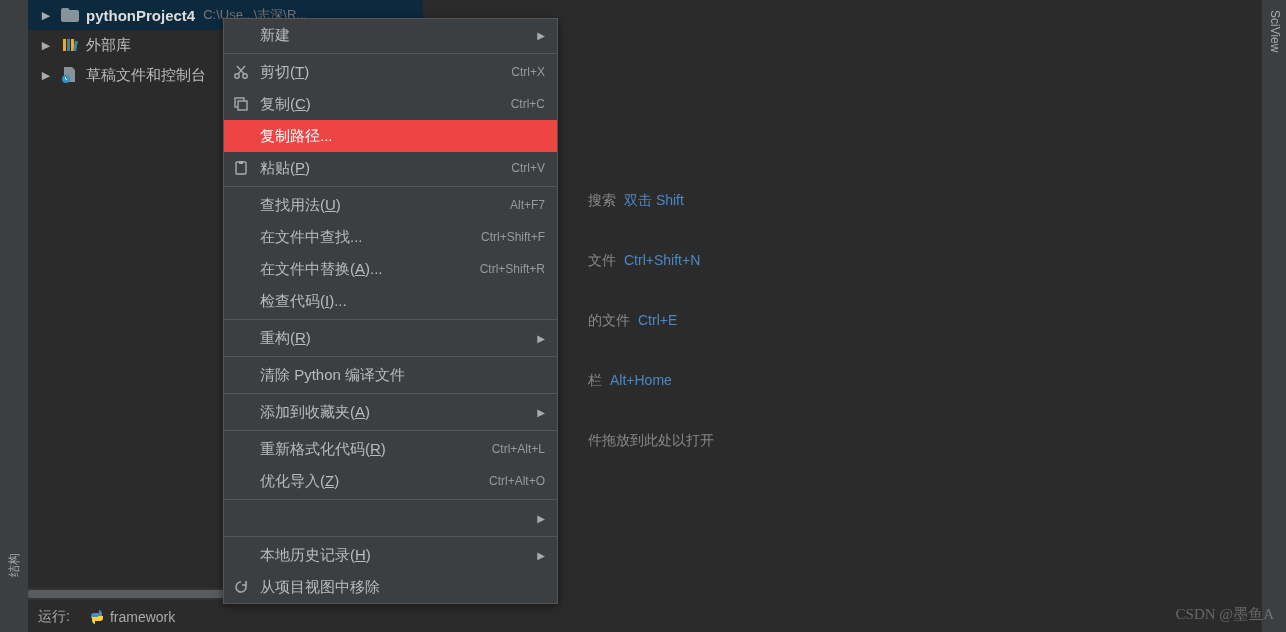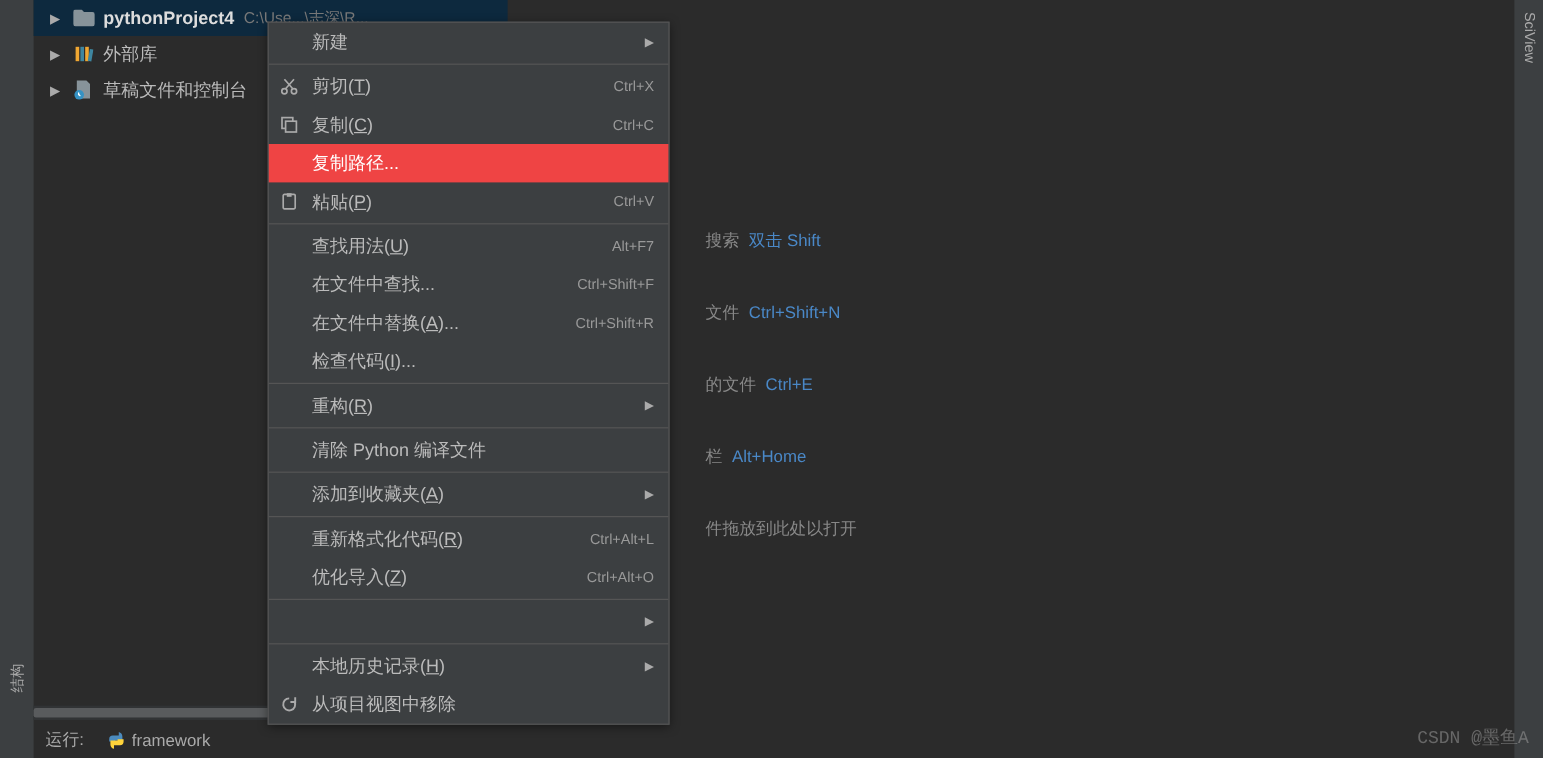--- a/index.html
+++ b/index.html
@@ -22,21 +22,21 @@
 .menu-separator { height: 1px; background: #555; margin: 2px 0; }
 
 .welcome-hints { position: absolute; left: 588px; top: 170px; font-size: 14px; line-height: 60px; }
 .welcome-hints .hint-key { color: #4a88c7; margin-left: 8px; }
 .welcome-hints .hint-text { color: #888; }
 
 .bottom-bar { position: absolute; left: 0; bottom: 0; height: 30px; display: flex; align-items: center; padding-left: 10px; font-size: 14px; color: #aaa; }
 .bottom-bar .run-label { margin-left: 28px; margin-right: 18px; text-align: center; }
 .py-icon { width: 18px; height: 18px; display: inline-flex; align-items: center; justify-content: center; margin-right: 4px; }
 
-.watermark { position: absolute; right: 12px; bottom: 8px; font-size: 15px; color: #999; opacity: 0.55; font-family: Liberation Mono, monospace; }
+.watermark { position: absolute; right: 12px; bottom: 8px; font-size: 15px; color: #999; opacity: 0.55; font-family: Liberation Serif, serif; }
 
 .left-gutter { position: absolute; left: 0; top: 0; width: 28px; height: 100%; background: #3c3f41; }
 .left-gutter-text { position: absolute; left: 6px; bottom: 38px; transform: rotate(-90deg); transform-origin: left top; font-size: 12px; color: #aaa; white-space: nowrap; }
 
 .right-gutter { position: absolute; right: 0; top: 0; width: 24px; height: 100%; background: #3c3f41; }
 .right-gutter-text { position: absolute; right: 4px; top: 10px; writing-mode: vertical-rl; font-size: 12px; color: #aaa; }
 
 .hscroll-track { position: absolute; left: 28px; bottom: 32px; width: 395px; height: 12px; background: #313335; }
 .hscroll-thumb { position: absolute; left: 0; top: 2px; width: 200px; height: 8px; background: #595b5d; border-radius: 2px; }
 

